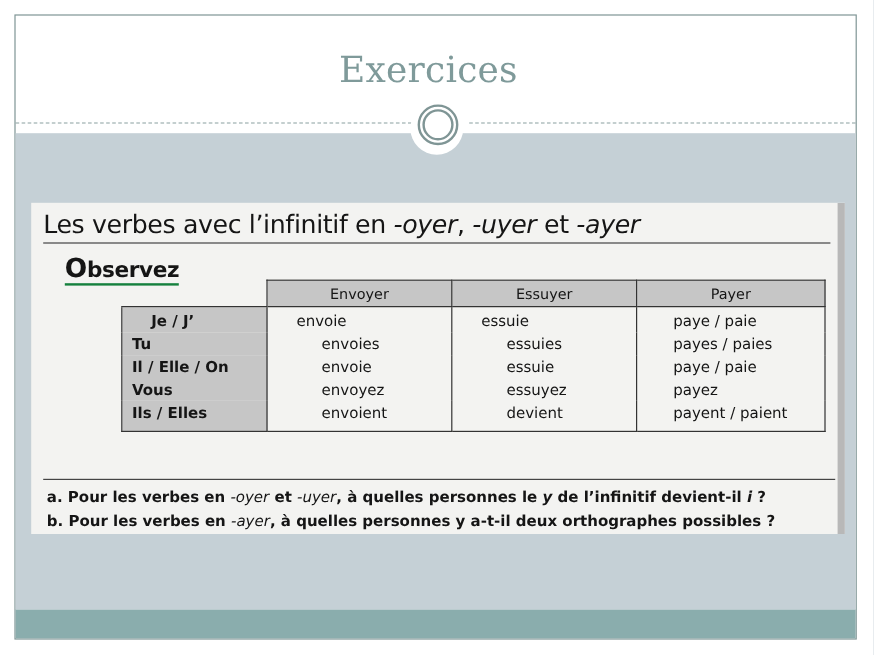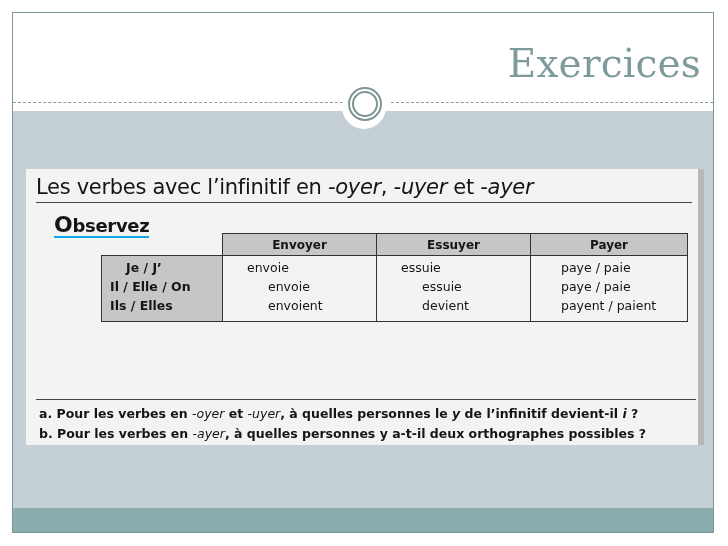--- a/index.html
+++ b/index.html
@@ -10,23 +10,23 @@
   }
   .frame {
     position: absolute; left: 12px; top: 12px;
     width: 702px; height: 521px;
     border: 1px solid #7f9595;
     background: #ffffff;
     box-sizing: border-box;
   }
   .title {
     position: absolute; left: 0; right: 12px; top: 28px;
-    text-align: right;
+    text-align: center;
     font-family: "DejaVu Serif", "Liberation Serif", serif;
-    font-size: 39px; color: #7f9a9a; letter-spacing: 0.2px;
+    font-size: 30px; color: #7f9a9a; letter-spacing: 0.2px;
   }
   .dash {
     position: absolute; top: 89px; height: 0;
     border-top: 1px dashed #8aa0a0;
   }
   .dash.left { left: 0; width: 330px; }
   .dash.right { left: 378px; right: 0; }
   .gray-band {
     position: absolute; left: 0; right: 0; top: 98px; bottom: 24px;
     background: #c5d0d6;
@@ -66,29 +66,29 @@
     white-space: nowrap;
   }
   .scan-heading i { font-style: italic; }
   .rule1 {
     position: absolute; left: 10px; right: 12px; top: 33px;
     border-top: 1.5px solid #444;
   }
   .observez {
     position: absolute; left: 28px; top: 46px;
     font-size: 18px; font-weight: bold; letter-spacing: -0.3px;
-    border-bottom: 2px solid #0ea5e9; line-height: 20px;
+    border-bottom: 2px solid #15803d; line-height: 20px;
   }
   .observez .big { font-size: 22px; }
   table.conj {
     position: absolute; left: 75px; top: 64px;
     border-collapse: collapse; font-size: 12.5px;
   }
   table.conj th {
-    background: #c6c6c6; font-weight: bold; height: 21px;
+    background: #c6c6c6; font-weight: normal; height: 21px;
     border: 1px solid #333; padding: 0; text-align: center;
     font-size: 12px;
   }
   table.conj th.blank { background: transparent; border: none; border-bottom: 1px solid #333; }
   table.conj td {
     padding: 0; height: 19px; line-height: 19px;
     border-left: 1px solid #333; border-right: 1px solid #333;
   }
   table.conj td.person {
     background: #c6c6c6; font-weight: bold; padding-left: 8px; width: 96px;
@@ -136,24 +136,36 @@
         </tr>
       </thead>
       <tbody>
         <tr class="first">
           <td class="person">Je / J’</td>
           <td class="form">envoie</td>
           <td class="form">essuie</td>
           <td class="form c3">paye / paie</td>
         </tr>
         <tr>
+          <td class="person">Tu</td>
+          <td class="form">envoies</td>
+          <td class="form">essuies</td>
+          <td class="form c3">payes / paies</td>
+        </tr>
+        <tr>
           <td class="person">Il / Elle / On</td>
           <td class="form">envoie</td>
           <td class="form">essuie</td>
           <td class="form c3">paye / paie</td>
+        </tr>
+        <tr>
+          <td class="person">Vous</td>
+          <td class="form">envoyez</td>
+          <td class="form">essuyez</td>
+          <td class="form c3">payez</td>
         </tr>
         <tr class="last">
           <td class="person">Ils / Elles</td>
           <td class="form">envoient</td>
           <td class="form">devient</td>
           <td class="form c3">payent / paient</td>
         </tr>
       </tbody>
     </table>
 

